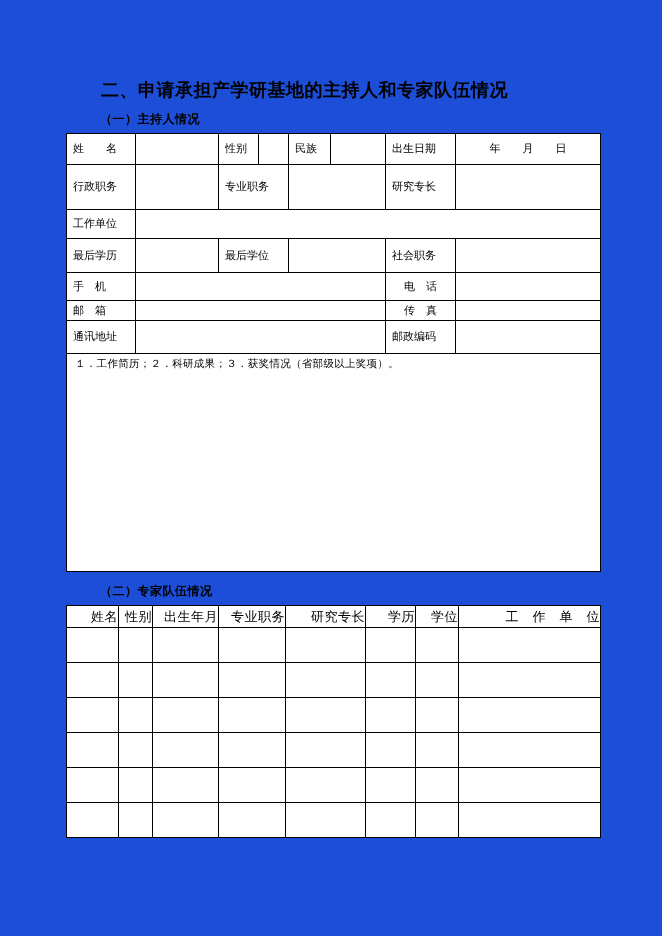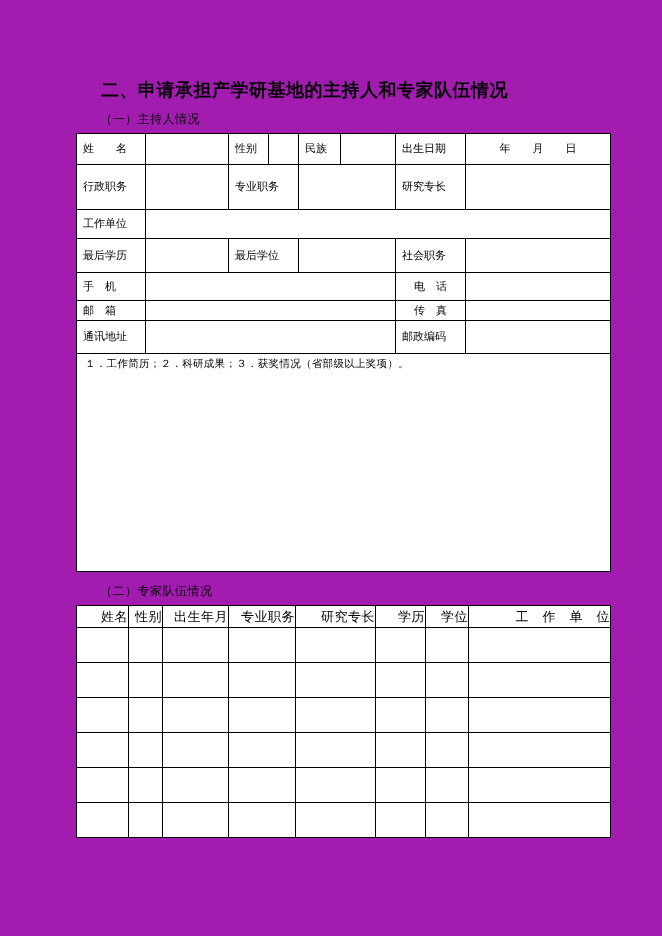--- a/index.html
+++ b/index.html
@@ -1,31 +1,31 @@
 <!DOCTYPE html>
 <html><head>
 <meta charset="utf-8">
 <style>
   html,body{margin:0;padding:0;}
   body{
     width:662px;height:936px;background:#ffffff;color:#000;
     font-family:"Liberation Serif","DejaVu Serif",serif;
   }
-  .page{position:relative;width:662px;height:936px;background:#a21caf;overflow:hidden;}
+  .page{position:relative;width:662px;height:936px;background:#1d4ed8;overflow:hidden;}
   .doc-title{
     position:absolute;left:101px;top:80px;
     font-family:"Liberation Sans","DejaVu Sans",sans-serif;
     font-weight:bold;font-size:18px;line-height:1.2;letter-spacing:0.5px;
   }
   .section-heading{
-    position:absolute;left:100px;font-size:12px;line-height:1.2;letter-spacing:0.5px;
+    position:absolute;left:100px;font-size:12px;line-height:1.2;letter-spacing:0.5px;font-weight:bold;
   }
   .sec1{top:112px;}
   .sec2{top:584px;}
-  table{border-collapse:collapse;table-layout:fixed;background:#fff;margin-left:10px;}
+  table{border-collapse:collapse;table-layout:fixed;background:#fff;}
   td{
     border:1px solid #000;font-size:11px;line-height:1.2;
     padding:0 0 0 6px;overflow:hidden;vertical-align:middle;
     word-break:break-all;
   }
   .t1{position:absolute;left:66px;top:133px;width:534px;}
   .t2{position:absolute;left:66px;top:605px;width:534px;}
   td.center{text-align:center;padding-left:0;}
   td.blank{padding:0;}
   td.notes{vertical-align:top;text-align:left;padding:4px 8px;font-size:10.5px;letter-spacing:0.3px;}

